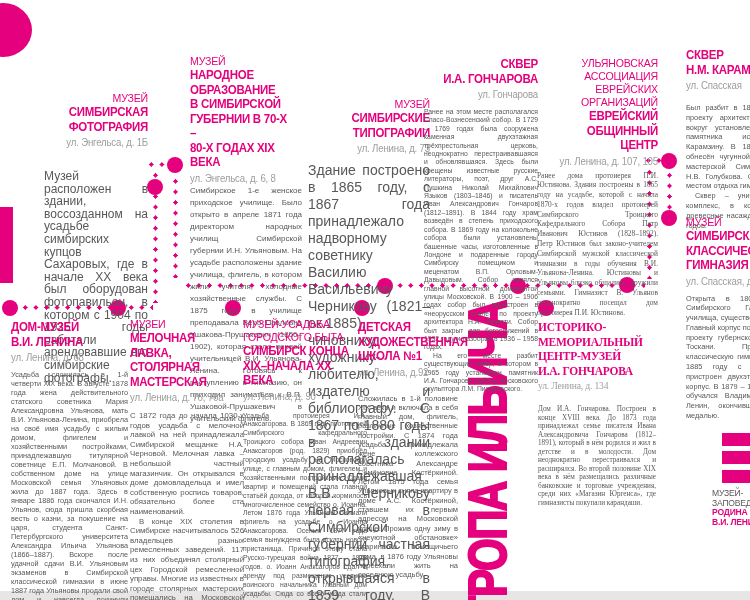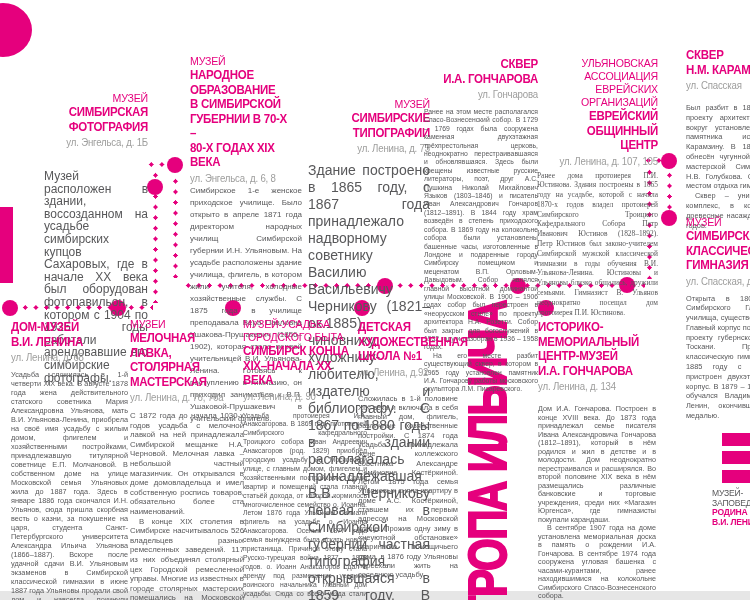--- a/index.html
+++ b/index.html
@@ -208,31 +208,30 @@
       <h2 class="title">ДЕТСКАЯ
 ХУДОЖЕСТВЕННАЯ
 ШКОЛА №1</h2>
       <div class="addr">ул. Ленина, д.92</div>
     </header>
     <div class="body" style="margin-top:16px;font-size:7.5px;line-height:9.3px;">
       <p>Сложилась в 1-й половине XIX века и включала в себя главный дом, флигель, различные хозяйственные постройки. С 1874 года усадьба принадлежала жене коллежского советника Александре Семёновне Костёркиной. Летом 1875 года семья Ульяновых сняла квартиру в доме А.С. Костёркиной, ставшем их первым адресом на Московской улице. Прожив одну зиму в «неуютной обстановке» старинного помещичьего дома, в 1876 году Ульяновы переехали жить на соседнюю усадьбу.</p>
     </div>
   </article>
 
-  <article class="entry" style="left:538px;top:320px;width:118px;">
+  <article class="entry" style="left:538px;top:320px;width:118px;font-family:Liberation Serif, serif;">
     <header class="hdr">
       <h2 class="title">ИСТОРИКО-
 МЕМОРИАЛЬНЫЙ
 ЦЕНТР-МУЗЕЙ
 И.А. ГОНЧАРОВА</h2>
       <div class="addr">ул. Ленина, д. 134</div>
     </header>
     <div class="body" style="margin-top:13px;font-size:7.2px;line-height:8.5px;">
       <p>Дом И.А. Гончарова. Построен в конце XVIII века. До 1873 года принадлежал семье писателя Ивана Александровича Гончарова (1812–1891), который в нём родился и жил в детстве и в молодости. Дом неоднократно перестраивался и расширялся. Во второй половине XIX века в нём размещались различные банковские и торговые учреждения, среди них «Магазин Юргенса», где гимназисты покупали карандаши.</p>
-      <p>В сентябре 1907 года на доме установлена мемориальная доска в память о рождении И.А. Гончарова. В сентябре 1974 года сооружена угловая башенка с часами-курантами, ранее находившимися на колокольне Симбирского Спасо-Вознесенского собора.</p>
     </div>
   </article>
 
   <div class="brand-logo">
     <div class="bl-a1"></div>
       <div class="bl-a2"></div>
       <div class="bl-a3"></div>
   </div>
   <div class="brand-caption">
     <div class="bc-org">МУЗЕЙ-</div>

